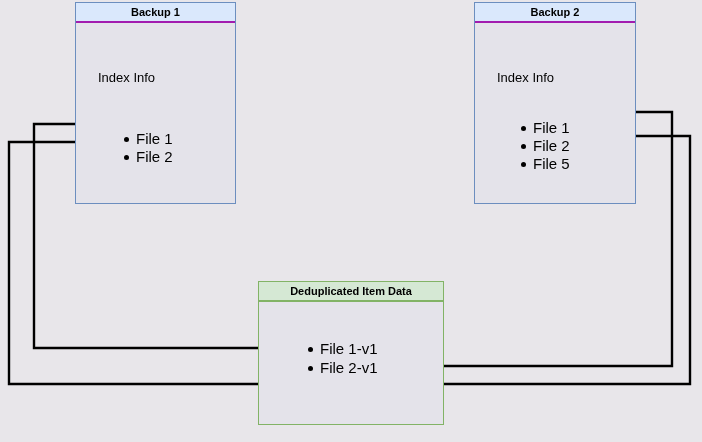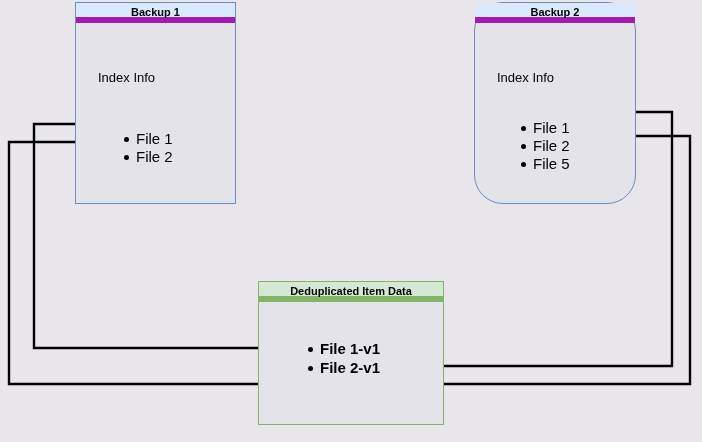--- a/index.html
+++ b/index.html
@@ -33,21 +33,21 @@
   }
   .box-header {
     box-sizing: border-box;
     height: 20px;
     line-height: 19px;
     text-align: center;
     font-size: 11px;
     font-weight: bold;
     color: #000;
     background: #dae8fc;
-    border-bottom: 6px solid #a21caf;
+    border-bottom: 2px solid #a21caf;
   }
   .box.green .box-header {
     background: #d5e8d4;
     border-bottom-color: #82b366;
   }
   .box-body {
     position: relative;
     height: calc(100% - 20px);
   }
   .index-label {
@@ -112,42 +112,42 @@
         <li>
           <span>File 1</span>
         </li>
         <li>
           <span>File 2</span>
         </li>
       </ul>
     </div>
   </div>
 
-  <div class="box" style="left:474px; top:2px; width:162px; height:202px;border-radius:29px;">
+  <div class="box" style="left:474px; top:2px; width:162px; height:202px;">
     <div class="box-header">Backup 2</div>
     <div class="box-body">
       <div class="index-label" style="left:22px; top:47px;">Index Info</div>
       <ul class="file-list" style="left:44px; top:96px;">
         <li>
           <span>File 1</span>
         </li>
         <li>
           <span>File 2</span>
         </li>
         <li>
           <span>File 5</span>
         </li>
       </ul>
     </div>
   </div>
 
   <div class="box green" style="left:258px; top:281px; width:186px; height:144px;">
     <div class="box-header">Deduplicated Item Data</div>
     <div class="box-body">
-      <ul class="file-list dedup-list" style="left:47px; top:38px;font-weight:bold;">
+      <ul class="file-list dedup-list" style="left:47px; top:38px;">
         <li>
           <span>File 1-v1</span>
         </li>
         <li>
           <span>File 2-v1</span>
         </li>
       </ul>
     </div>
   </div>
 

